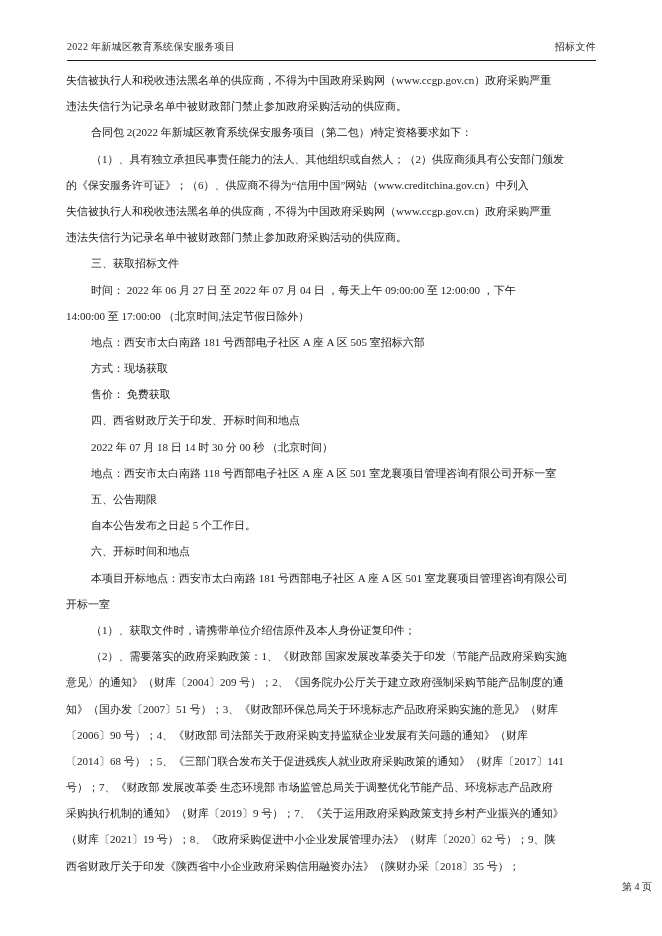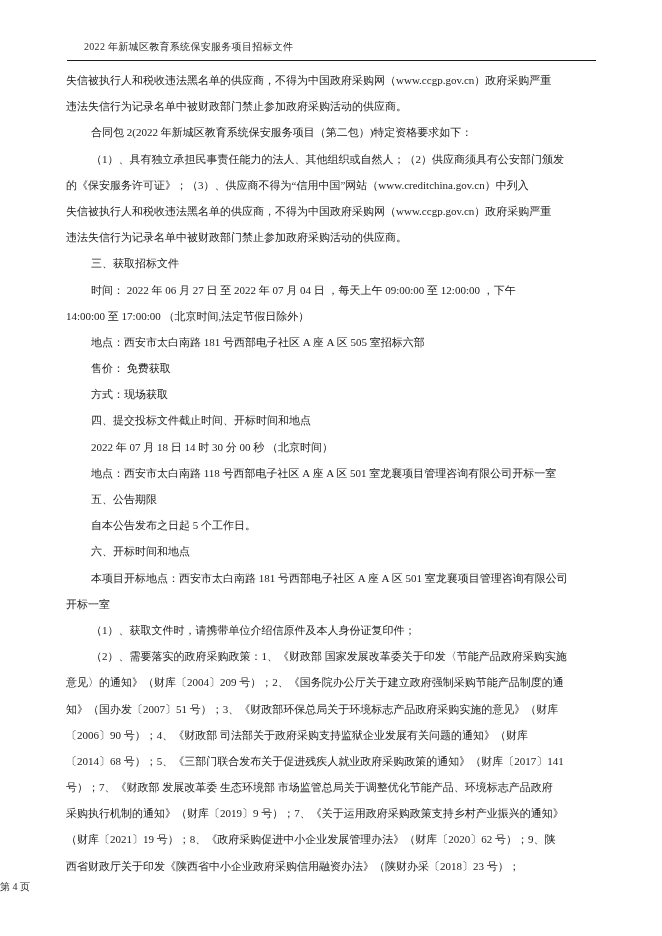--- a/index.html
+++ b/index.html
@@ -8,25 +8,25 @@
     position: relative;
     width: 662px;
     height: 936px;
     background: #ffffff;
     overflow: hidden;
     font-family: "Liberation Serif", "DejaVu Serif", serif;
     color: #212121;
   }
   .header {
     position: absolute;
-    left: 84px;
+    left: 67px;
     right: 66px;
     top: 40px;
     display: flex;
-    justify-content: flex-start;
+    justify-content: space-between;
     align-items: flex-end;
     font-size: 10px;
     color: #2a2a2a;
     letter-spacing: 0.3px;
   }
   .header-rule {
     position: absolute;
     left: 67px;
     right: 66px;
     top: 60px;
@@ -45,21 +45,21 @@
     font-size: 11px;
     white-space: nowrap;
     color: #212121;
   }
   .line.indent { padding-left: 25px; }
   .footer {
     position: absolute;
     left: 0;
     right: 10px;
     top: 880px;
-    text-align: left;
+    text-align: right;
     font-size: 10px;
     color: #2a2a2a;
   }
 </style>
 </head>
 <body>
 
 <div class="page">
 
   <div class="header">
@@ -68,46 +68,46 @@
   </div>
 
   <div class="header-rule"></div>
 
   <div class="content">
 
   <div class="line">失信被执行人和税收违法黑名单的供应商，不得为中国政府采购网（www.ccgp.gov.cn）政府采购严重</div>
       <div class="line">违法失信行为记录名单中被财政部门禁止参加政府采购活动的供应商。</div>
       <div class="line indent">合同包 2(2022 年新城区教育系统保安服务项目（第二包）)特定资格要求如下：</div>
       <div class="line indent">（1）、具有独立承担民事责任能力的法人、其他组织或自然人；（2）供应商须具有公安部门颁发</div>
-      <div class="line">的《保安服务许可证》；（3）、供应商不得为“信用中国”网站（www.creditchina.gov.cn）中列入</div>
+      <div class="line">的《保安服务许可证》；（6）、供应商不得为“信用中国”网站（www.creditchina.gov.cn）中列入</div>
       <div class="line">失信被执行人和税收违法黑名单的供应商，不得为中国政府采购网（www.ccgp.gov.cn）政府采购严重</div>
       <div class="line">违法失信行为记录名单中被财政部门禁止参加政府采购活动的供应商。</div>
       <div class="line indent">三、获取招标文件</div>
       <div class="line indent">时间：  2022 年 06 月 27 日  至  2022 年 07 月 04 日 ，每天上午  09:00:00  至  12:00:00 ，下午</div>
       <div class="line">14:00:00  至  17:00:00  （北京时间,法定节假日除外）</div>
       <div class="line indent">地点：西安市太白南路 181 号西部电子社区 A 座 A 区 505 室招标六部</div>
+      <div class="line indent">方式：现场获取</div>
       <div class="line indent">售价：  免费获取</div>
-      <div class="line indent">方式：现场获取</div>
-      <div class="line indent">四、提交投标文件截止时间、开标时间和地点</div>
+      <div class="line indent">四、西省财政厅关于印发、开标时间和地点</div>
       <div class="line indent">2022 年 07 月 18 日  14 时 30 分 00 秒  （北京时间）</div>
       <div class="line indent">地点：西安市太白南路 118 号西部电子社区 A 座 A 区 501 室龙襄项目管理咨询有限公司开标一室</div>
       <div class="line indent">五、公告期限</div>
       <div class="line indent">自本公告发布之日起 5 个工作日。</div>
       <div class="line indent">六、开标时间和地点</div>
       <div class="line indent">本项目开标地点：西安市太白南路 181 号西部电子社区 A 座 A 区 501 室龙襄项目管理咨询有限公司</div>
       <div class="line">开标一室</div>
       <div class="line indent">（1）、获取文件时，请携带单位介绍信原件及本人身份证复印件；</div>
       <div class="line indent">（2）、需要落实的政府采购政策：1、《财政部 国家发展改革委关于印发〈节能产品政府采购实施</div>
       <div class="line">意见〉的通知》（财库〔2004〕209 号）；2、《国务院办公厅关于建立政府强制采购节能产品制度的通</div>
       <div class="line">知》（国办发〔2007〕51 号）；3、《财政部环保总局关于环境标志产品政府采购实施的意见》（财库</div>
       <div class="line">〔2006〕90 号）；4、《财政部 司法部关于政府采购支持监狱企业发展有关问题的通知》（财库</div>
       <div class="line">〔2014〕68 号）；5、《三部门联合发布关于促进残疾人就业政府采购政策的通知》（财库〔2017〕141</div>
       <div class="line">号）；7、《财政部 发展改革委 生态环境部 市场监管总局关于调整优化节能产品、环境标志产品政府</div>
       <div class="line">采购执行机制的通知》（财库〔2019〕9 号）；7、《关于运用政府采购政策支持乡村产业振兴的通知》</div>
       <div class="line">（财库〔2021〕19 号）；8、《政府采购促进中小企业发展管理办法》（财库〔2020〕62 号）；9、陕</div>
-      <div class="line">西省财政厅关于印发《陕西省中小企业政府采购信用融资办法》（陕财办采〔2018〕23 号）；</div>
+      <div class="line">西省财政厅关于印发《陕西省中小企业政府采购信用融资办法》（陕财办采〔2018〕35 号）；</div>
     </div>
 
   <div class="footer">
     <span>第 4 页</span>
   </div>
 
 </div>
 
 </body></html>

